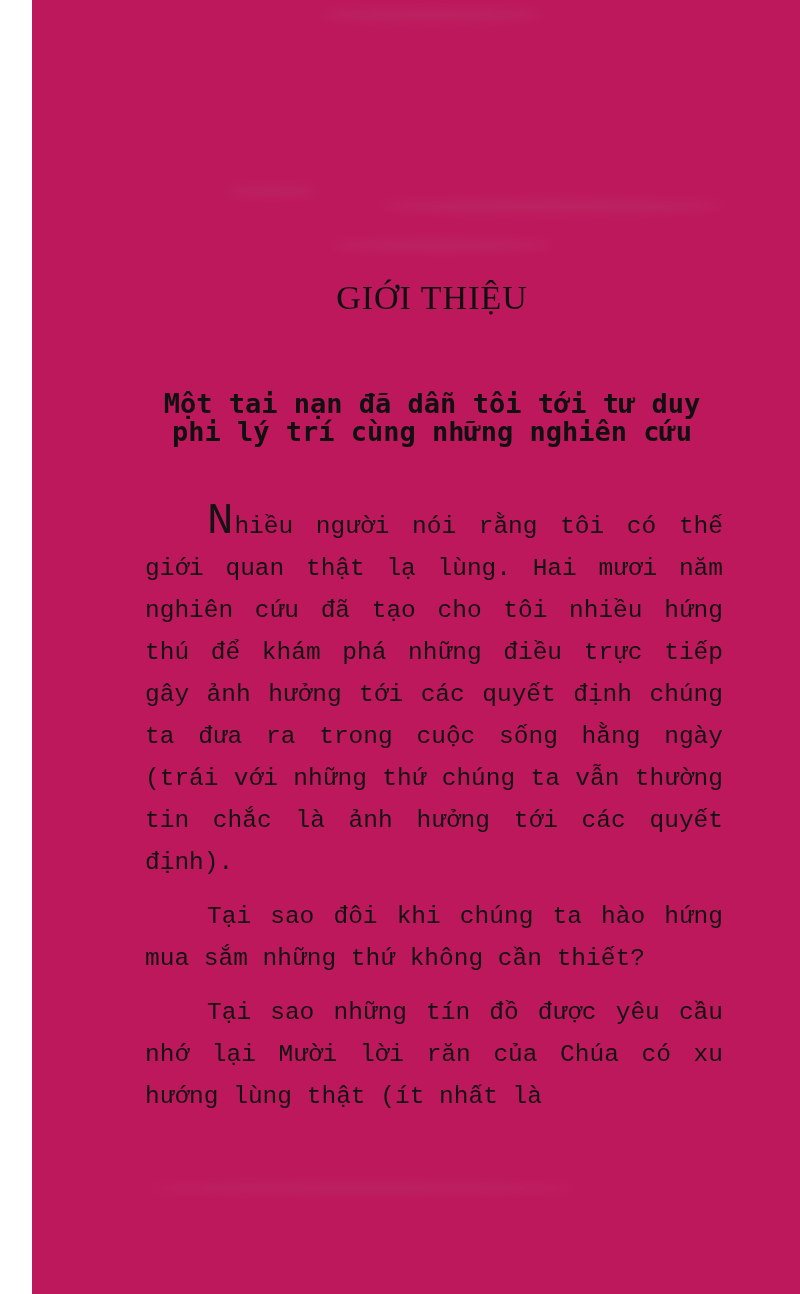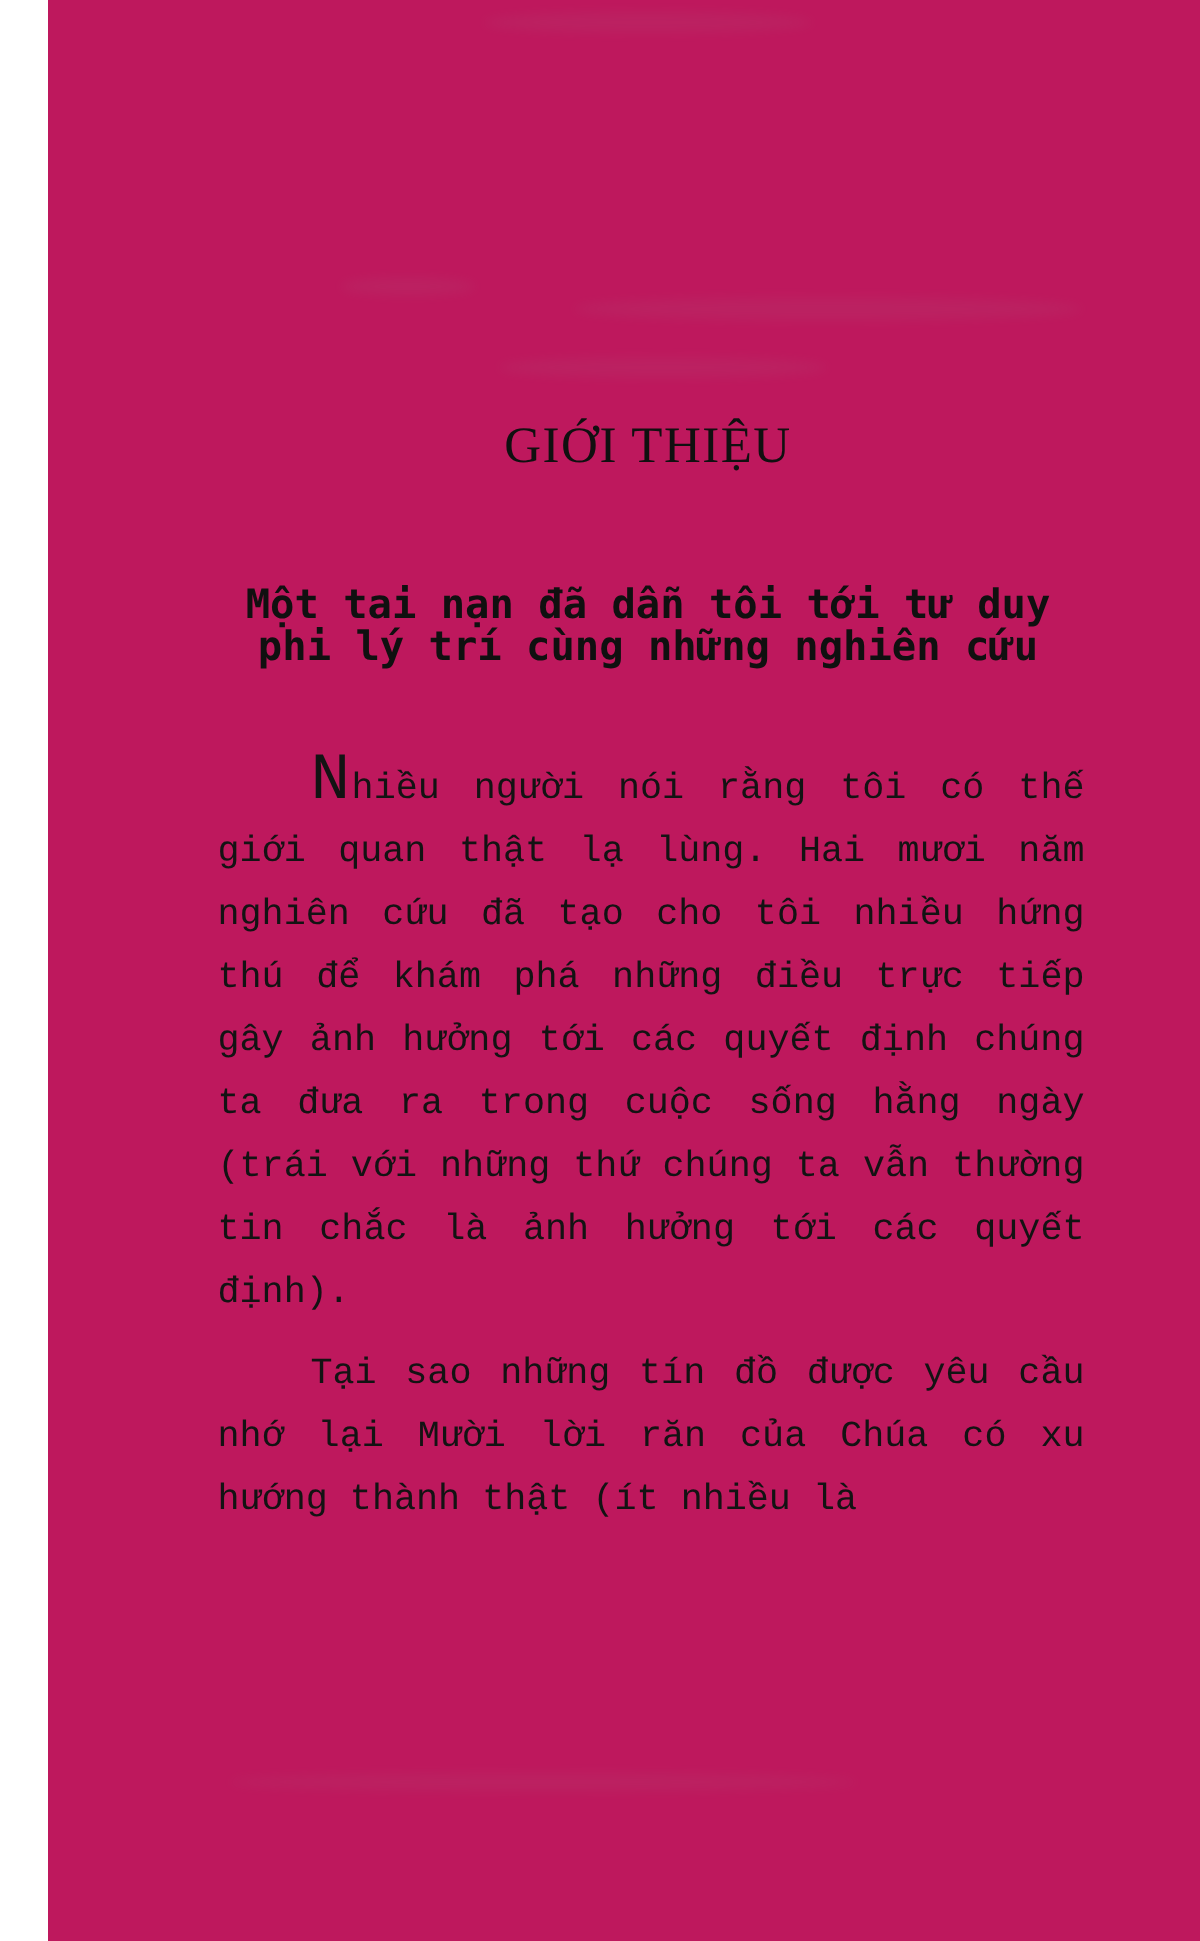--- a/index.html
+++ b/index.html
@@ -93,18 +93,19 @@
 
   <div class="chapter-subtitle">
     <div>Một tai nạn đã dẫn tôi tới tư duy</div>
     <div>phi lý trí cùng những nghiên cứu</div>
   </div>
 
   <div class="body-text">
     <p><span class="initial-cap">N</span><span>hiều người nói rằng tôi có thế giới quan thật lạ lùng. Hai mươi năm nghiên cứu đã tạo cho tôi nhiều hứng thú để khám phá những điều trực tiếp gây ảnh hưởng tới các quyết định chúng ta đưa ra trong cuộc sống hằng ngày (trái với những thứ chúng ta vẫn thường tin chắc là ảnh hưởng tới các quyết định).</span></p>
 
 
+    <p>Tại sao đôi khi chúng ta hào hứng mua sắm những thứ không cần thiết?</p>
 
 
-    <p>Tại sao những tín đồ được yêu cầu nhớ lại Mười lời răn của Chúa có xu hướng thành thật (ít nhiều là</p>
+    <p>Tại sao những tín đồ được yêu cầu nhớ lại Mười lời răn của Chúa có xu hướng lùng thật (ít nhất là</p>
   </div>
 
 </div>
 
 </body></html>

